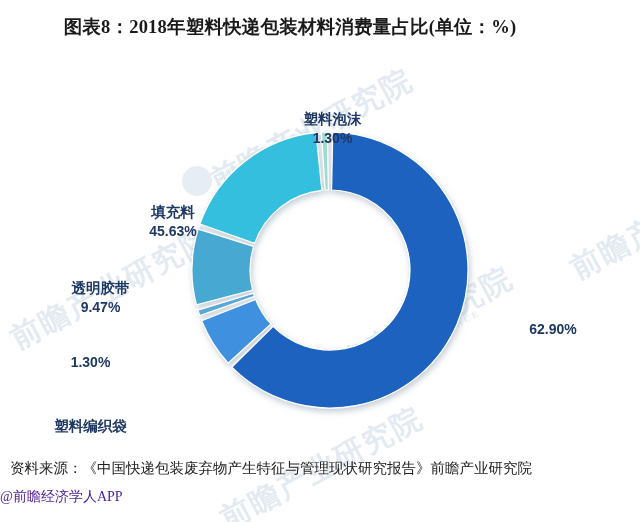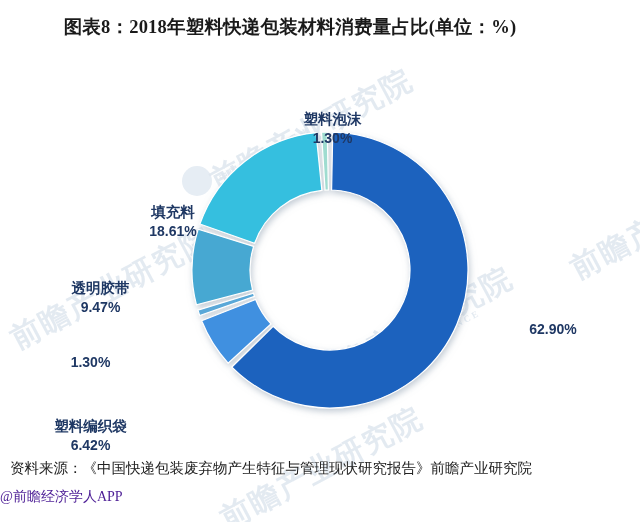--- a/index.html
+++ b/index.html
@@ -175,35 +175,34 @@
         <path d="M 321.5031808444743 84.26182786083484 A 138 138 0 0 1 327.23034844786486 84.02779616792463 L 328.39440489731294 142.016113720536 A 80 80 0 0 0 325.0743077359271 142.15178426715065 Z" fill="#9fdcd0" stroke="#ffffff" stroke-width="1.2"></path>
       </g>
   </svg>
 
   <div class="slice-label" id="label-0">
     <span class="lbl-val">62.90%</span>
   </div>
 
   <div class="slice-label" id="label-1">
     <span class="lbl-name">填充料</span>
-    <span class="lbl-val">18.61%</span>
+    <span class="lbl-val">45.63%</span>
   </div>
 
   <div class="slice-label" id="label-2">
     <span class="lbl-name">透明胶带</span>
     <span class="lbl-val">9.47%</span>
   </div>
 
   <div class="slice-label" id="label-3">
     <span class="lbl-val">1.30%</span>
   </div>
 
   <div class="slice-label" id="label-4">
     <span class="lbl-name">塑料编织袋</span>
-    <span class="lbl-val">6.42%</span>
   </div>
 
   <div class="slice-label" id="label-5">
     <span class="lbl-name">塑料泡沫</span>
     <span class="lbl-val">1.30%</span>
   </div>
 </div>
 
 <div id="footer">
   <div id="source-line">资料来源：《中国快递包装废弃物产生特征与管理现状研究报告》前瞻产业研究院</div>

